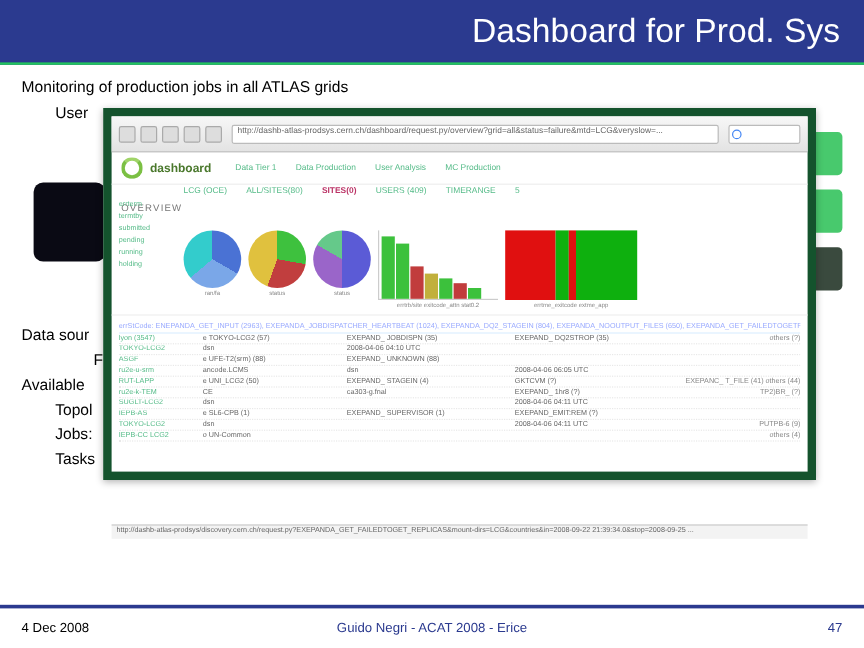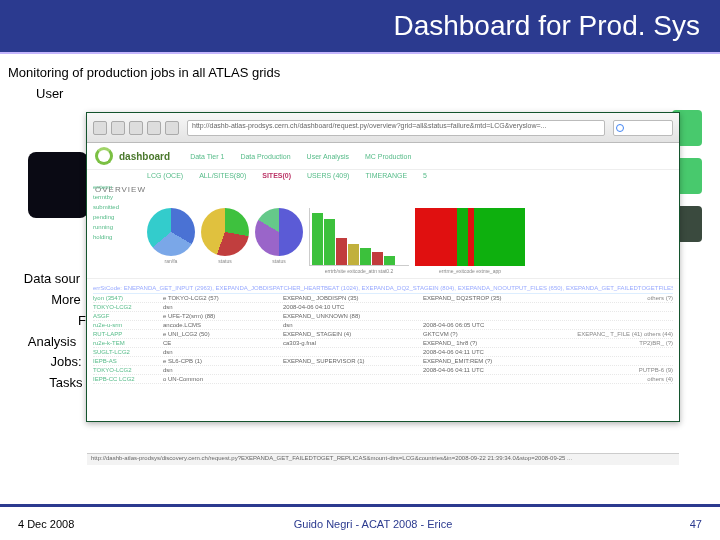--- a/index.html
+++ b/index.html
@@ -1,26 +1,26 @@
 <!DOCTYPE html>
 <html><head>
 <meta charset="utf-8">
 <style>
   * { margin: 0; padding: 0; box-sizing: border-box; }
   body { width: 720px; height: 540px; font-family: Arial, sans-serif; background: #fff; position: relative; overflow: hidden; }
-  .title-bar { background: #2b3a8f; color: #fff; padding: 10px 0 10px 10px; text-align: right; font-size: 28px; border-bottom: 2px solid #c4b5fd; }
+  .title-bar { background: #2b3a8f; color: #fff; padding: 10px 0 10px 10px; text-align: right; font-size: 28px; border-bottom: 2px solid #22c55e; }
   .title-bar span { padding-right: 20px; }
-  .content { padding: 10px 18px 0 8px; font-size: 13px; line-height: 1.45; color: #000; position: relative; }
+  .content { padding: 10px 18px 0 18px; font-size: 13px; line-height: 1.45; color: #000; position: relative; }
   .content .line1 { font-weight: 400; margin-bottom: 2px; }
   .content .indent1 { margin-left: 28px; margin-bottom: 2px; }
 
   
   .browser-shot {
-    position: absolute; left: 86px; top: 112px; width: 594px; height: 310px;
-    background: #fff; border: 1px solid #14532d; box-shadow: 0 2px 6px rgba(0,0,0,.3);
+    position: absolute; left: 86px; top: 90px; width: 594px; height: 310px;
+    background: #fff; border: 7px solid #14532d; box-shadow: 0 2px 6px rgba(0,0,0,.3);
     font-size: 8px; color: #555;
   }
   .bs-toolbar { height: 30px; background: linear-gradient(#f7f7f7,#e3e3e3); border-bottom: 1px solid #bbb; display: flex; align-items: center; padding: 0 6px; gap: 4px; }
   .bs-btn { width: 14px; height: 14px; background: #ddd; border: 1px solid #aaa; border-radius: 2px; }
   .bs-url { flex: 1; height: 16px; background: #fff; border: 1px solid #bbb; border-radius: 2px; margin: 0 4px; font-size: 7px; color: #666; padding: 1px 4px; overflow: hidden; white-space: nowrap; }
   .bs-search { width: 60px; height: 16px; background: #fff; border: 1px solid #bbb; border-radius: 2px; display:flex; align-items:center; }
   .bs-search .g { width:8px;height:8px;border:1px solid #4285f4;border-radius:50%;margin-left:2px; }
 
   .bs-logo { display: flex; align-items: center; gap: 6px; padding: 4px 8px; border-bottom: 1px solid #eee; }
   .bs-logo .spinner { width: 18px; height: 18px; border: 3px solid #7bc043; border-top-color: #a0d468; border-radius: 50%; }
@@ -61,27 +61,27 @@
 
   
   .right-boxes { position:absolute; right:18px; top:110px; display:flex; flex-direction:column; gap:12px; }
   .rb { width:30px; height:36px; border-radius:4px; }
   .rb.g { background:#48c96d; }
   .rb.dk { background:#3a4a3e; }
 
   
   .dark-block { position:absolute; left:28px; top:152px; width:60px; height:66px; background:#0a0a14; border-radius:8px; }
 
-  .lower-text { position:absolute; left:18px; top:270px; font-size:13px; line-height:1.45;text-align:center; }
+  .lower-text { position:absolute; left:18px; top:270px; font-size:13px; line-height:1.45; }
   .lower-text .l { margin-bottom:2px; }
   .lower-text .i1 { margin-left:28px; }
   .lower-text .i2 { margin-left:60px; }
 
   .footer { position:absolute; bottom:0; left:0; right:0; height:36px; border-top:3px solid #2b3a8f; display:flex; align-items:center; justify-content:space-between; padding:0 18px; font-size:11px; color:#000; background:#fff; }
-  .footer .mid { position:absolute; left:50%; transform:translateX(-50%); color:#2b3a8f;margin-left:13px; }
+  .footer .mid { position:absolute; left:50%; transform:translateX(-50%); color:#2b3a8f; }
   .footer .pg { color:#2b3a8f; }
 </style>
 </head>
 <body>
 
 <div class="title-bar">
   <span>Dashboard for Prod. Sys</span>
 </div>
 
 <div class="content">
@@ -251,23 +251,23 @@
           <div class="c5">others (4)</div>
         </div>
       </div>
   </div>
 
   <div class="bs-status">http://dashb-atlas-prodsys/discovery.cern.ch/request.py?EXEPANDA_GET_FAILEDTOGET_REPLICAS&amp;mount-dirs=LCG&amp;countries&amp;in=2008-09-22 21:39:34.0&amp;stop=2008-09-25 ...</div>
 </div>
 
 <div class="lower-text">
   <div class="l">Data sour</div>
-  <div class="l i1">More</div>
   <div class="l i2">F</div>
-  <div class="l">Analysis</div>
+  <div class="l">Available</div>
+  <div class="l i1">Topol</div>
   <div class="l i1">Jobs:</div>
   <div class="l i1">Tasks</div>
 </div>
 
 <div class="footer">
   <span>4 Dec 2008</span>
   <span class="mid">Guido Negri - ACAT 2008 - Erice</span>
   <span class="pg">47</span>
 </div>
 

